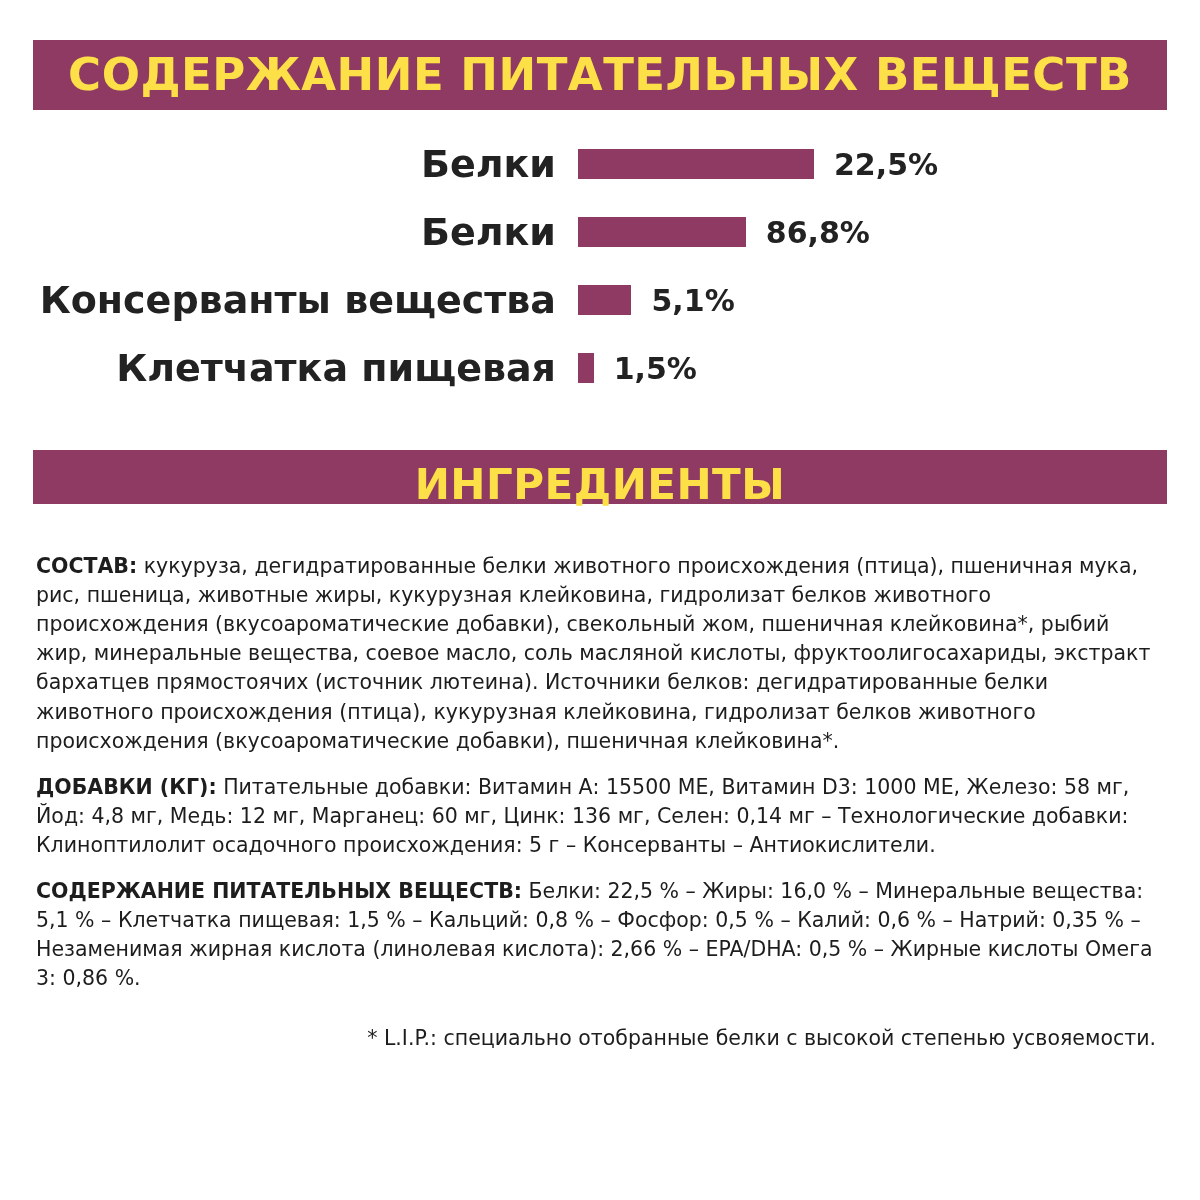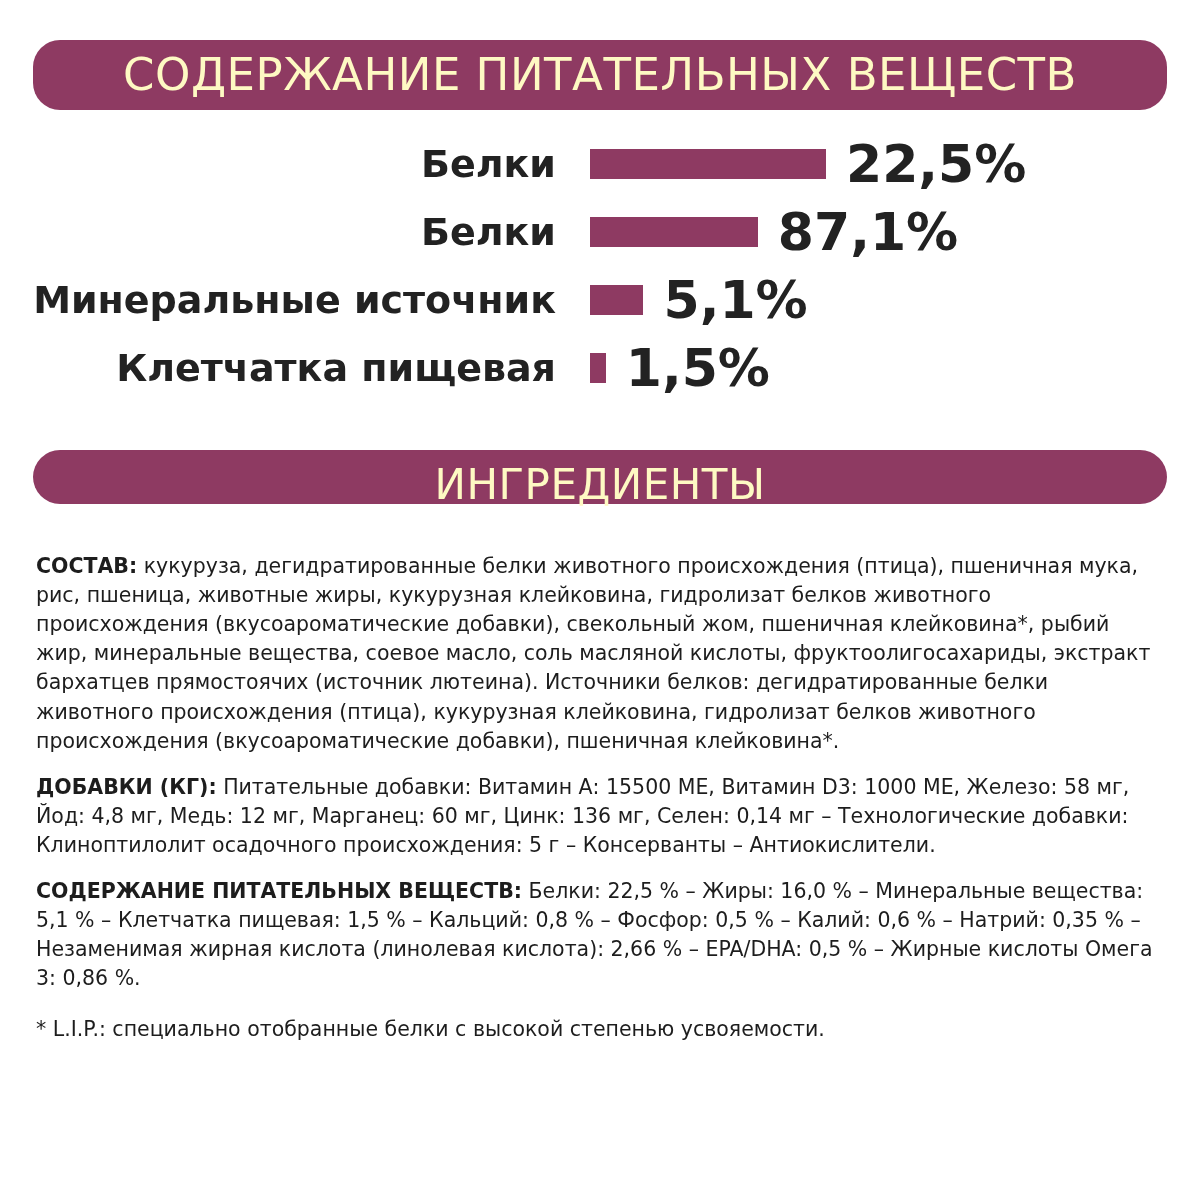--- a/index.html
+++ b/index.html
@@ -17,26 +17,25 @@
   .page {
     position: relative;
     width: 1200px;
     height: 1200px;
     box-sizing: border-box;
   }
 
   
   .banner {
     background: #8e3a62;
-    color: #fef9c3;
+    color: #fde047;
     text-align: center;
-    font-weight: normal;
+    font-weight: bold;
     letter-spacing: 0.5px;
     box-sizing: border-box;
-    border-radius: 27px;
   }
   .banner-nutrition {
     position: absolute;
     left: 33px;
     top: 40px;
     width: 1134px;
     height: 70px;
     line-height: 70px;
     font-size: 45px;
   }
@@ -55,21 +54,20 @@
     position: absolute;
     left: 33px;
     top: 130px;
     width: 1134px;
     height: 300px;
   }
   .chart-row {
     display: flex;
     align-items: center;
     height: 68px;
-    gap: 12px;
   }
   .chart-label {
     width: 545px;
     text-align: right;
     font-size: 38px;
     font-weight: bold;
     color: #222222;
     padding-right: 22px;
     box-sizing: border-box;
     white-space: nowrap;
@@ -77,21 +75,21 @@
   .chart-bar-wrap {
     display: flex;
     align-items: center;
     flex: 1 1 auto;
   }
   .chart-bar {
     height: 30px;
     background: #8e3a62;
   }
   .chart-value {
-    font-size: 52px;
+    font-size: 30px;
     font-weight: bold;
     color: #222222;
     margin-left: 20px;
     white-space: nowrap;
   }
 
   
   .ingredients {
     position: absolute;
     left: 36px;
@@ -106,23 +104,24 @@
     text-align: left;
   }
   .para:last-child {
     margin-bottom: 0;
   }
   .lead {
     font-weight: bold;
     margin-top: 12px;
   }
   .footnote {
-    margin-top: 21px;
+    margin-top: 30px;
     font-size: 20.5px;
     line-height: 1.42;
+    text-align: right;
   }
 </style>
 </head>
 <body>
 
 <div class="page">
 
   <div class="banner banner-nutrition">СОДЕРЖАНИЕ ПИТАТЕЛЬНЫХ ВЕЩЕСТВ</div>
 
   <div class="chart">
@@ -132,26 +131,26 @@
       <div class="chart-bar-wrap">
         <div class="chart-bar" style="width: 236px; background: rgb(142, 58, 98);"></div>
         <div class="chart-value">22,5%</div>
       </div>
     </div>
 
     <div class="chart-row">
       <div class="chart-label">Белки</div>
       <div class="chart-bar-wrap">
         <div class="chart-bar" style="width: 167.822px; background: rgb(142, 58, 98);"></div>
-        <div class="chart-value">87,1%</div>
+        <div class="chart-value">86,8%</div>
       </div>
     </div>
 
     <div class="chart-row">
-      <div class="chart-label">Минеральные источник</div>
+      <div class="chart-label">Консерванты вещества</div>
       <div class="chart-bar-wrap">
         <div class="chart-bar" style="width: 53.4933px; background: rgb(142, 58, 98);"></div>
         <div class="chart-value">5,1%</div>
       </div>
     </div>
 
     <div class="chart-row">
       <div class="chart-label">Клетчатка пищевая</div>
       <div class="chart-bar-wrap">
         <div class="chart-bar" style="width: 15.7333px; background: rgb(142, 58, 98);"></div>

